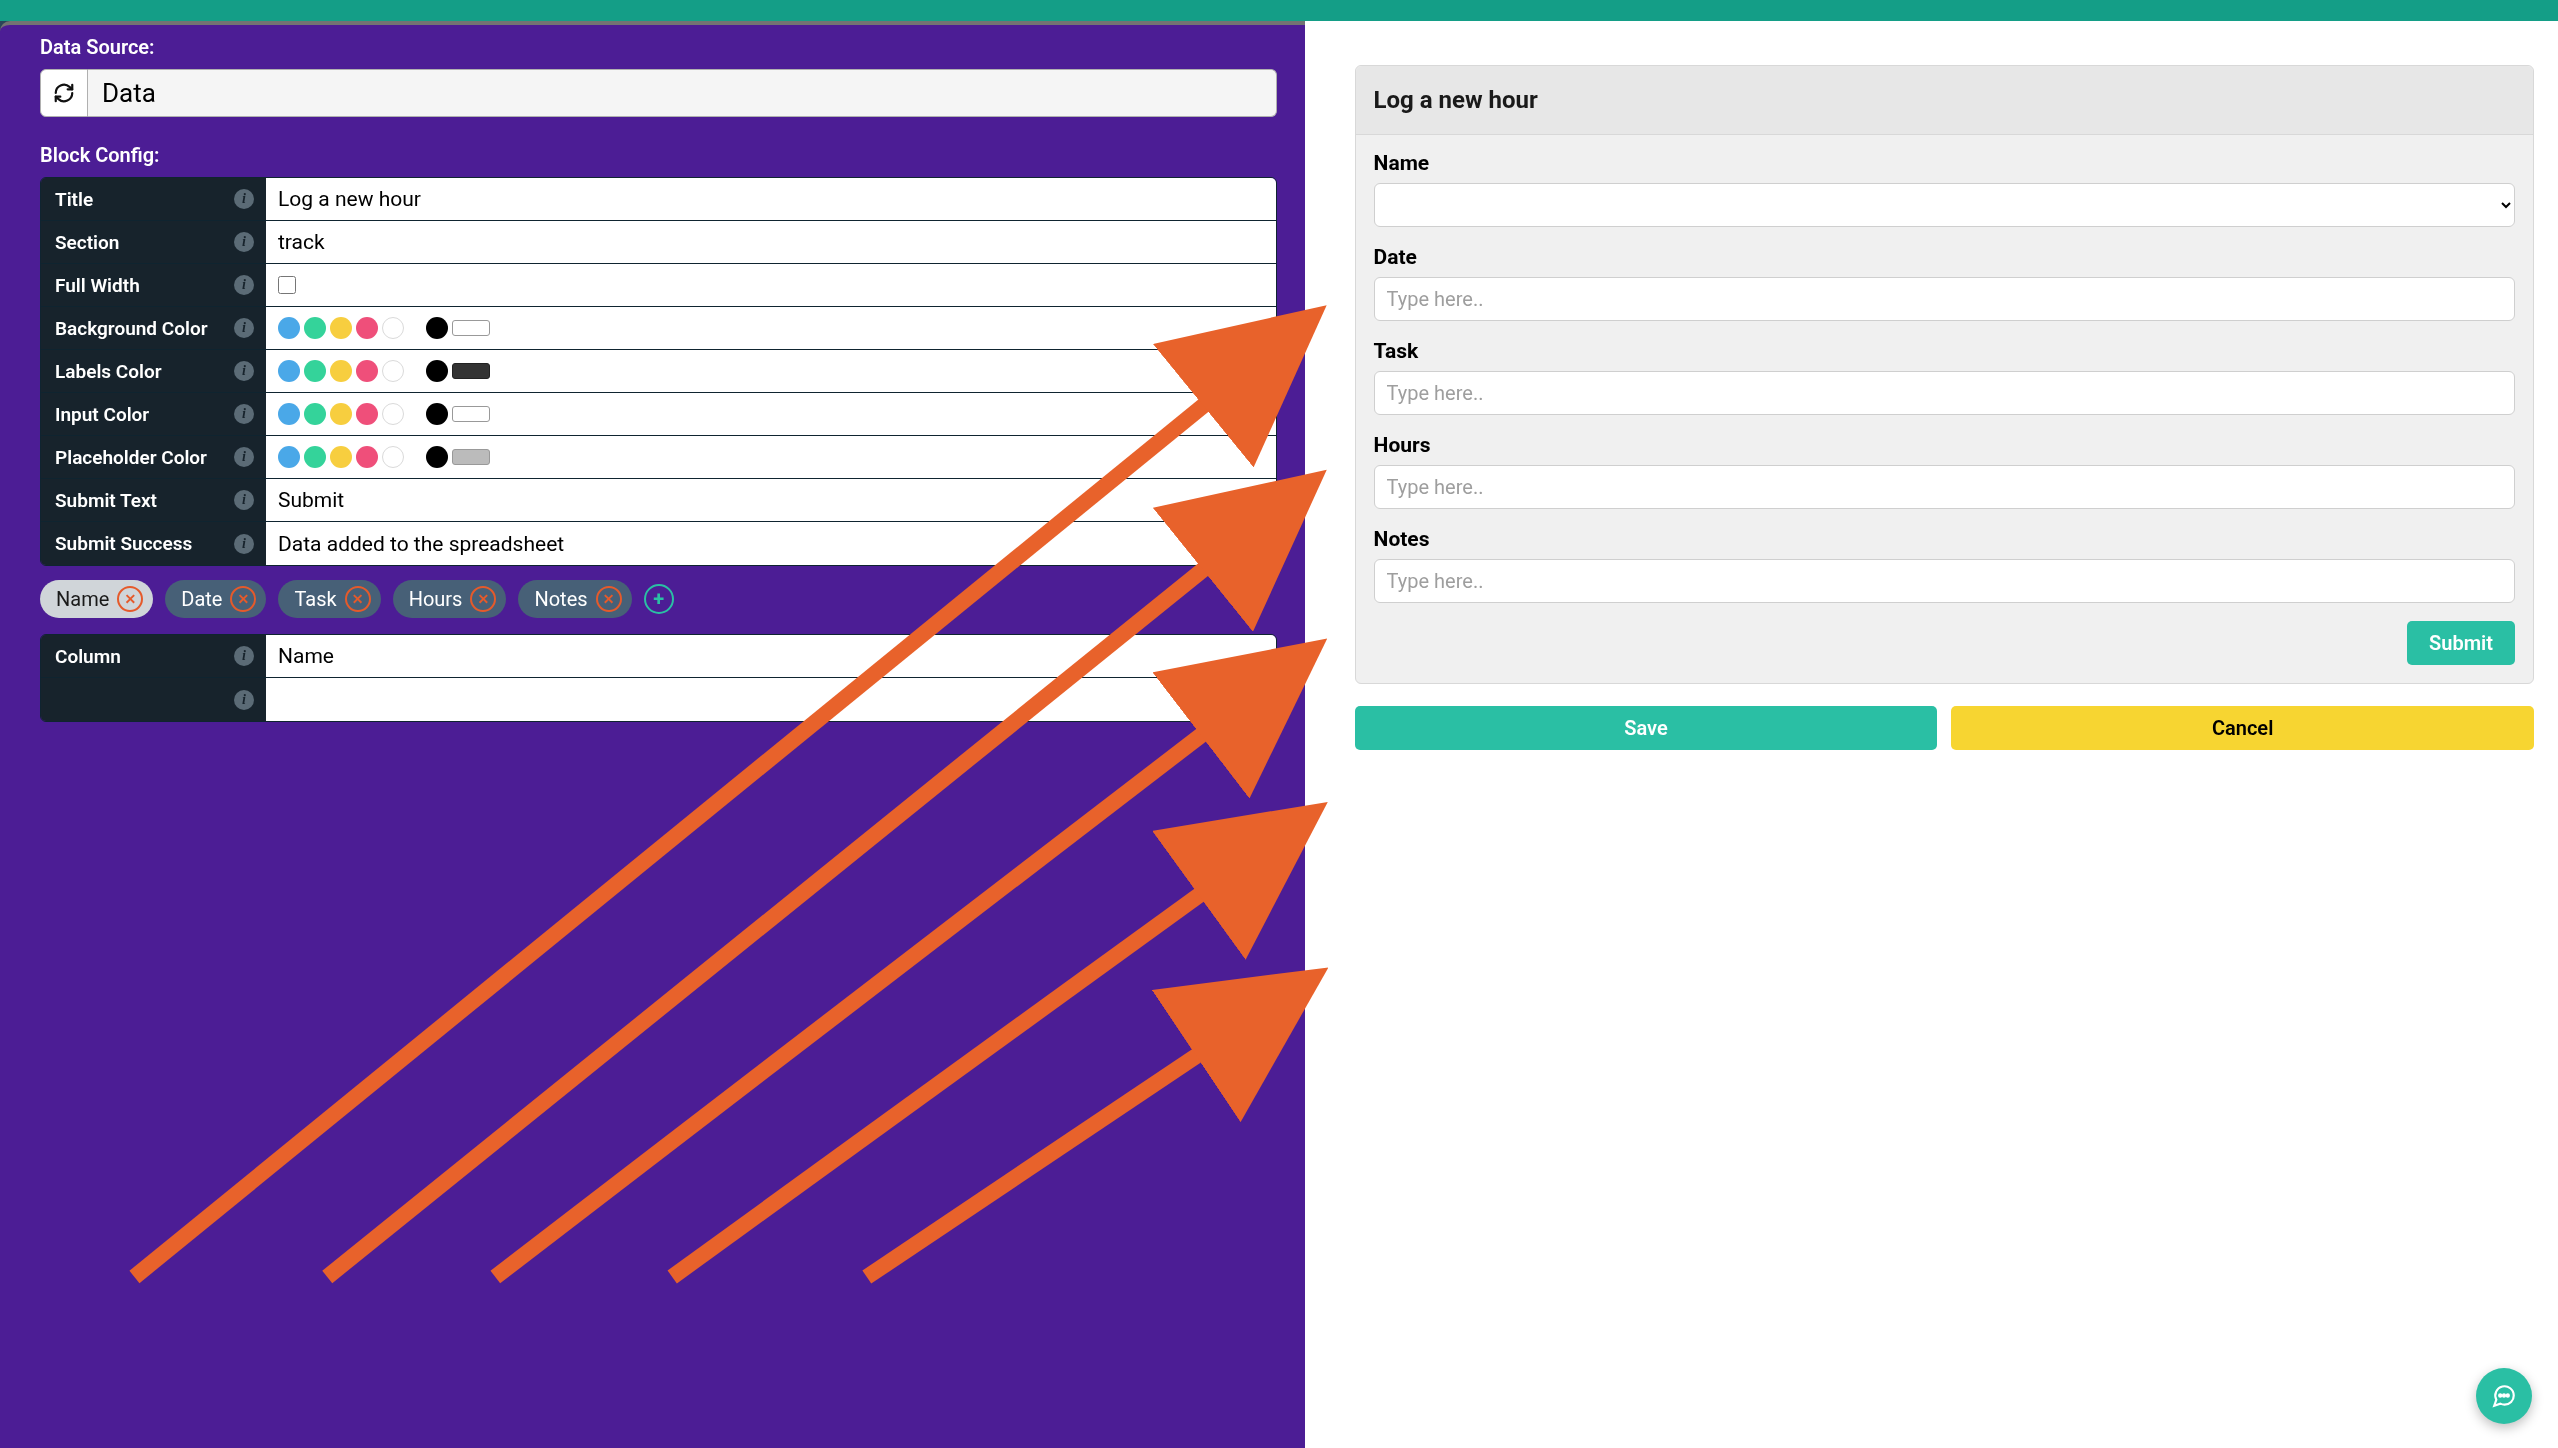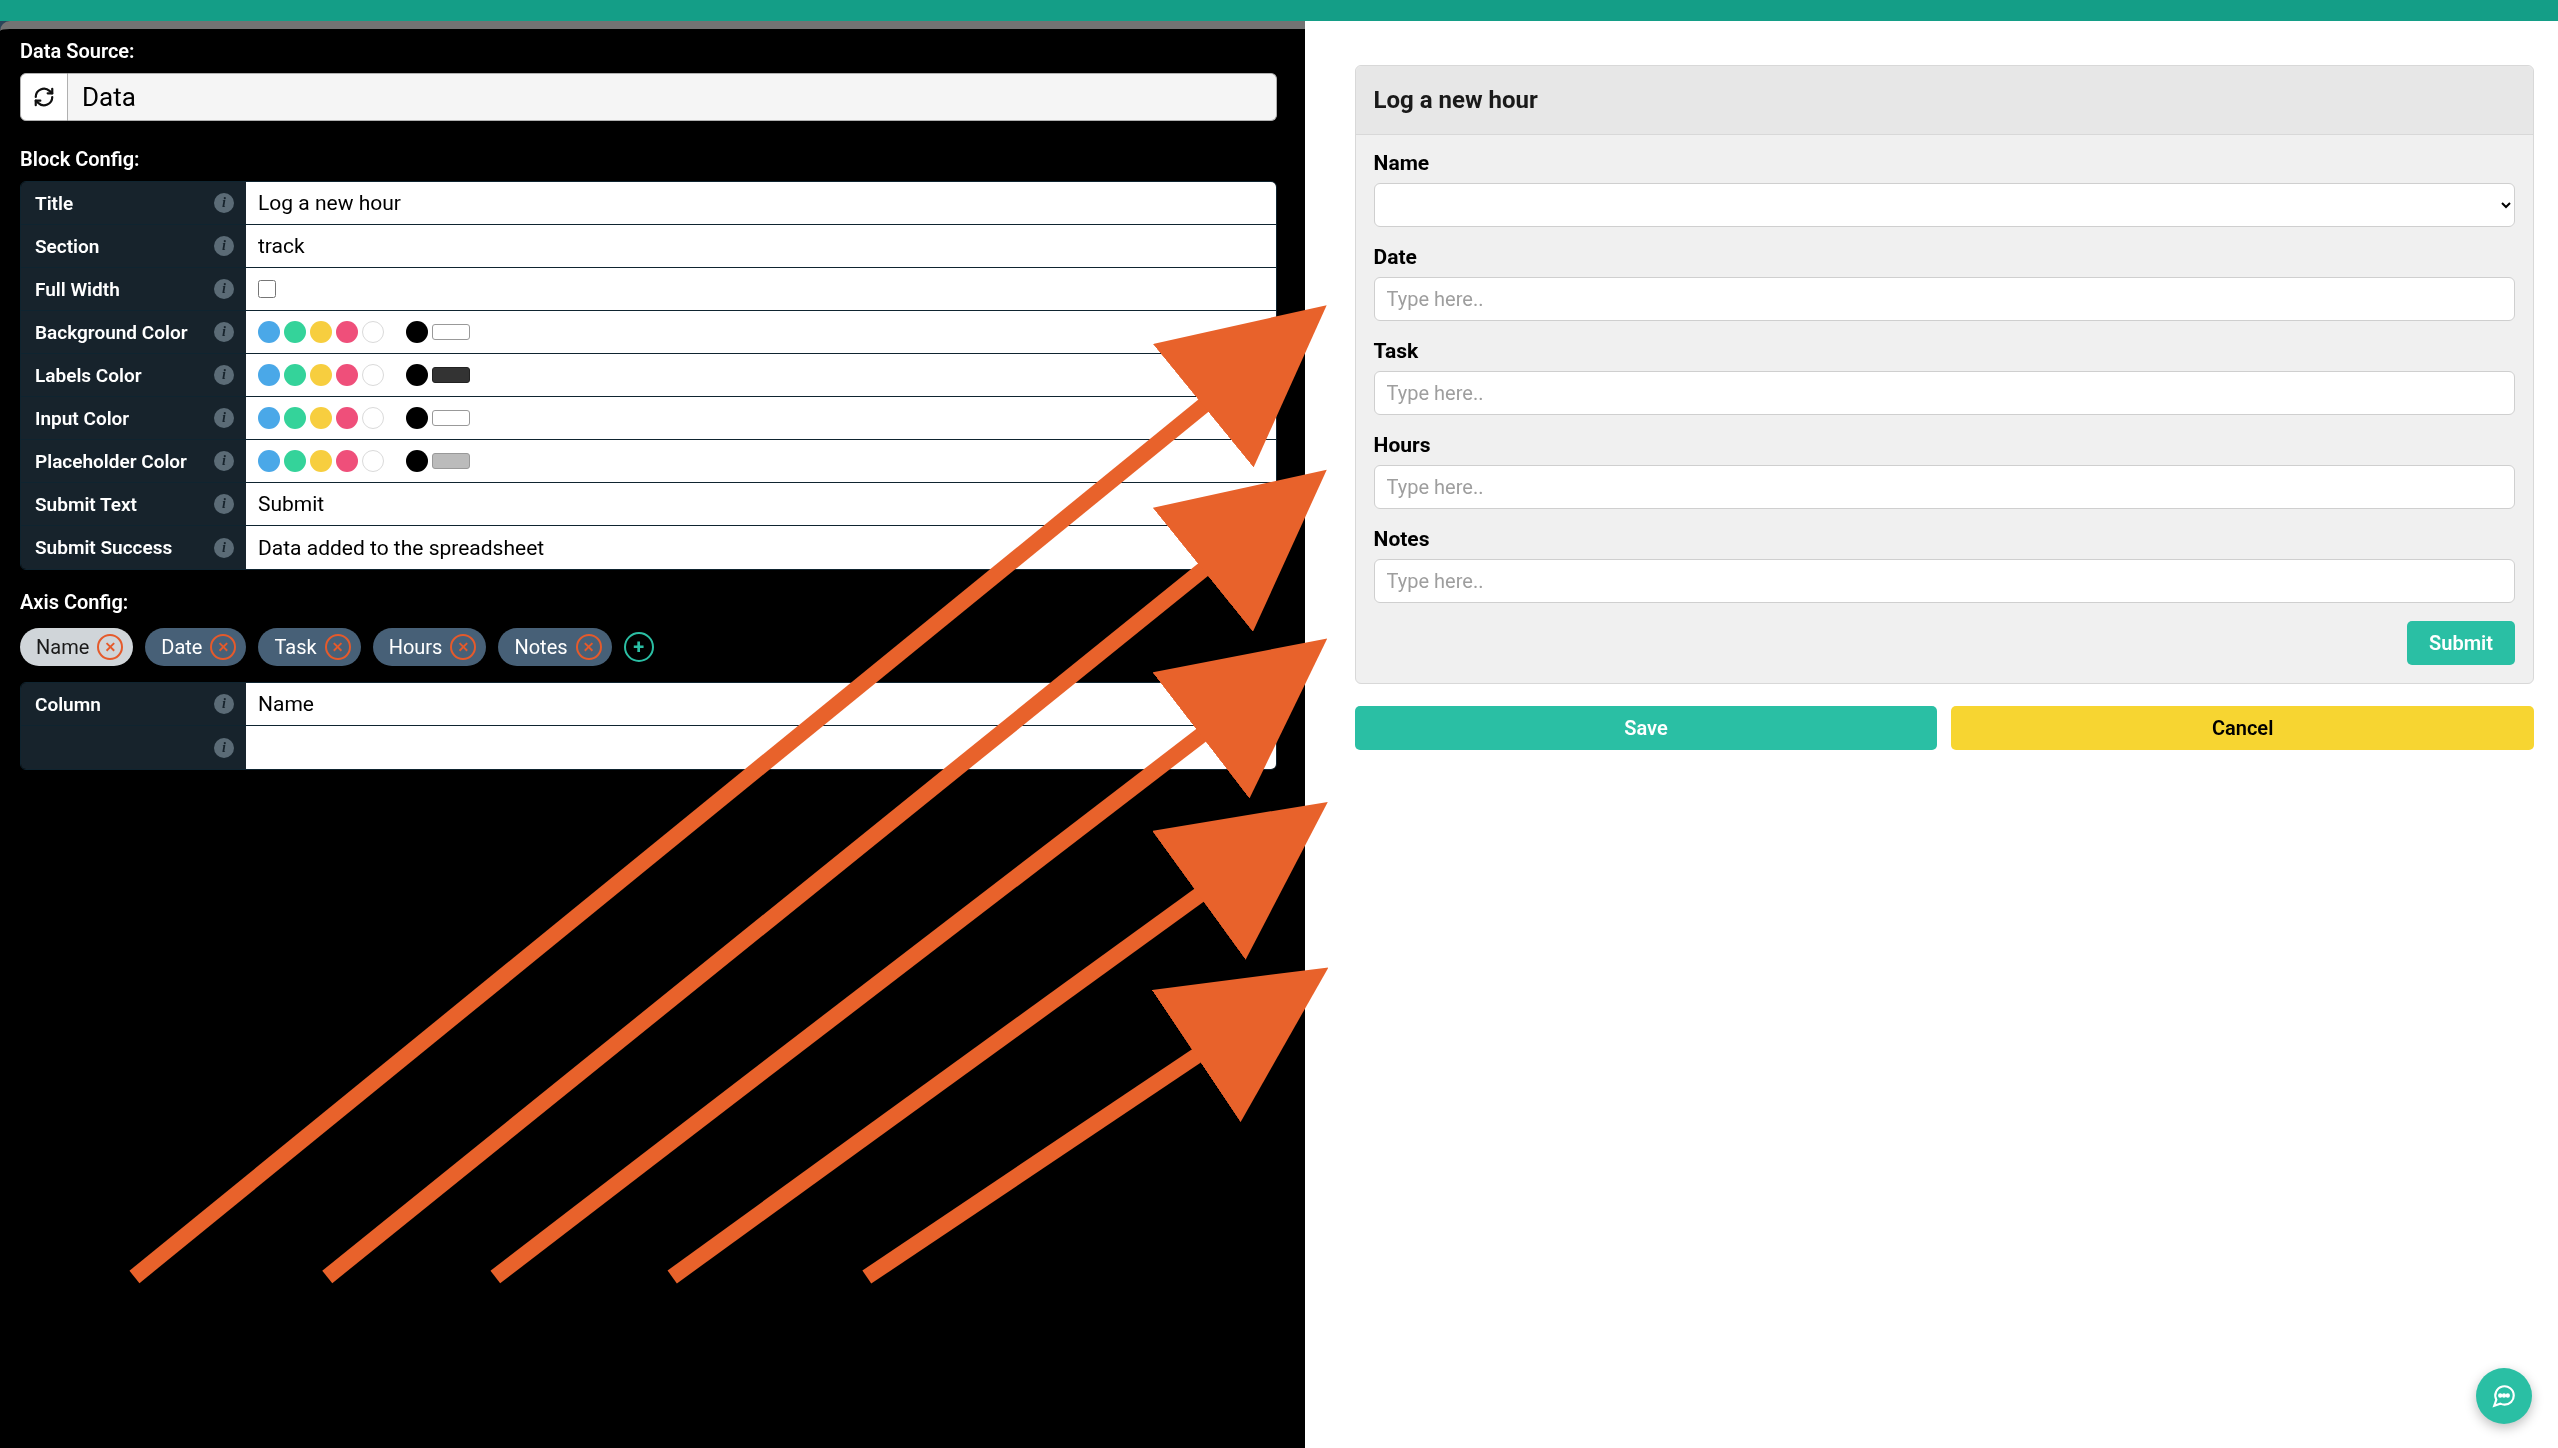--- a/index.html
+++ b/index.html
@@ -10,24 +10,24 @@
 
 .main {
   display: flex;
   height: calc(100% - 21px);
   background: #2b4559;
   position: relative;
 }
 
 .config-panel {
   flex: 0 0 51%;
-  background: #000000;
-  padding: 10px 28px 0 20px;
+  background: #4c1d95;
+  padding: 10px 28px 0 40px;
   border-radius: 10px 0 0 0;
-  border-top: 8px solid #737373;
+  border-top: 4px solid #737373;
   overflow: hidden;
 }
 
 .preview-panel {
   flex: 1;
   background: #ffffff;
   padding: 44px 24px 0 50px;
 }
 
 .sect-label {
@@ -326,21 +326,20 @@
             <span>Submit Success</span>
             <span class="info-icon">i</span>
           </div>
         <div class="cfg-value">
             <input type="text" value="Data added to the spreadsheet" style="">
           </div>
       </div>
 
     </div>
 
-    <div class="sect-label" style="margin-top:20px">Axis Config:</div>
     <div class="axis-chips" id="axis-chips">
         <div class="chip active">
           <span>Name</span>
           <span class="x">✕</span>
         </div>
         <div class="chip">
           <span>Date</span>
           <span class="x">✕</span>
         </div>
         <div class="chip">

